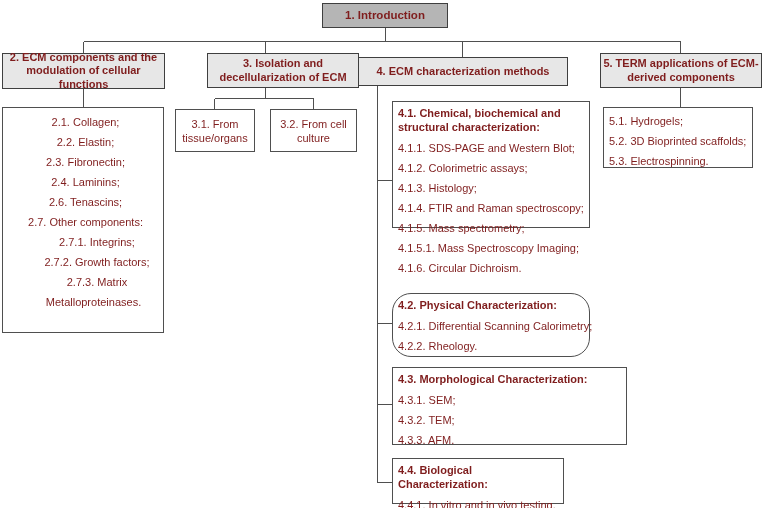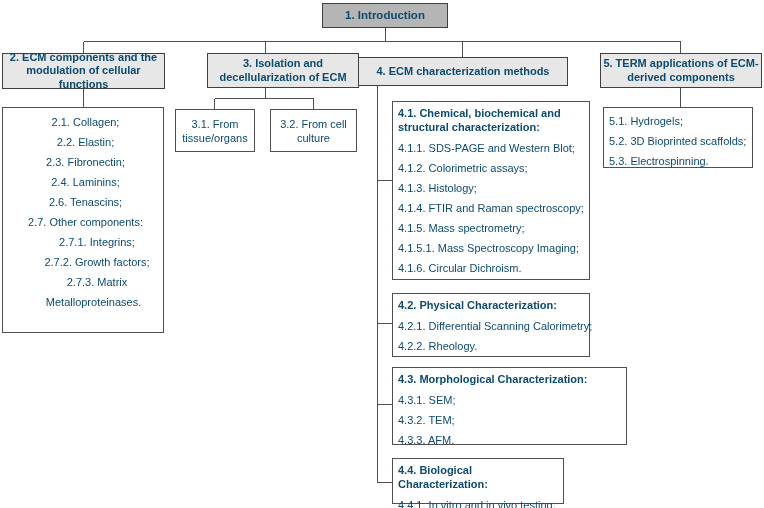--- a/index.html
+++ b/index.html
@@ -1,21 +1,21 @@
 <!DOCTYPE html>
 <html><head>
 <meta charset="utf-8">
 <style>
   html,body{margin:0;padding:0;background:#ffffff;}
   #canvas{
     position:relative;
     width:764px;height:508px;
     background:#ffffff;
     font-family:"Liberation Sans",sans-serif;
-    color:#0c4a6e;
+    color:#7f1d1d;
     overflow:hidden;
   }
   #connectors{position:absolute;left:0;top:0;z-index:0;}
   .box{position:absolute;box-sizing:border-box;z-index:1;}
   .node{
     display:flex;align-items:center;justify-content:center;
     text-align:center;font-weight:bold;font-size:11px;line-height:13.5px;
     white-space:pre-line;
     background:#e7e7e7;border:1.6px solid #3f3f3f;
     padding:1px 2px;
@@ -91,33 +91,33 @@
     <div class="list-item ind1">2.7.3. Matrix</div>
     <div class="list-item ind-half">Metalloproteinases.</div>
   </div>
 
   <div class="box leafbox center-leaf" style="left:175px;top:109px;width:80px;height:43px;">3.1. From
 tissue/organs</div>
 
   <div class="box leafbox center-leaf" style="left:270px;top:109px;width:87px;height:43px;">3.2. From cell
 culture</div>
 
-  <div class="box leafbox sectionbox" style="left:392px;top:101px;width:198px;height:179px;">
+  <div class="box leafbox sectionbox" style="left:392px;top:101px;width:198px;height:127px;">
     <div class="section-title">4.1. Chemical, biochemical and
 structural characterization:</div>
     <div class="list-item">4.1.1. SDS-PAGE and Western Blot;</div>
     <div class="list-item">4.1.2. Colorimetric assays;</div>
     <div class="list-item">4.1.3. Histology;</div>
     <div class="list-item">4.1.4. FTIR and Raman spectroscopy;</div>
     <div class="list-item">4.1.5. Mass spectrometry;</div>
     <div class="list-item">4.1.5.1. Mass Spectroscopy Imaging;</div>
     <div class="list-item">4.1.6. Circular Dichroism.</div>
   </div>
 
-  <div class="box leafbox sectionbox" style="left:392px;top:293px;width:198px;height:64px;">
+  <div class="box leafbox sectionbox" style="left:392px;top:293px;width:198px;height:64px;border-radius:19px;">
     <div class="section-title">4.2. Physical Characterization:</div>
     <div class="list-item">4.2.1. Differential Scanning Calorimetry;</div>
     <div class="list-item">4.2.2. Rheology.</div>
   </div>
 
   <div class="box leafbox sectionbox" style="left:392px;top:367px;width:235px;height:78px;">
     <div class="section-title">4.3. Morphological Characterization:</div>
     <div class="list-item">4.3.1. SEM;</div>
     <div class="list-item">4.3.2. TEM;</div>
     <div class="list-item">4.3.3. AFM.</div>

